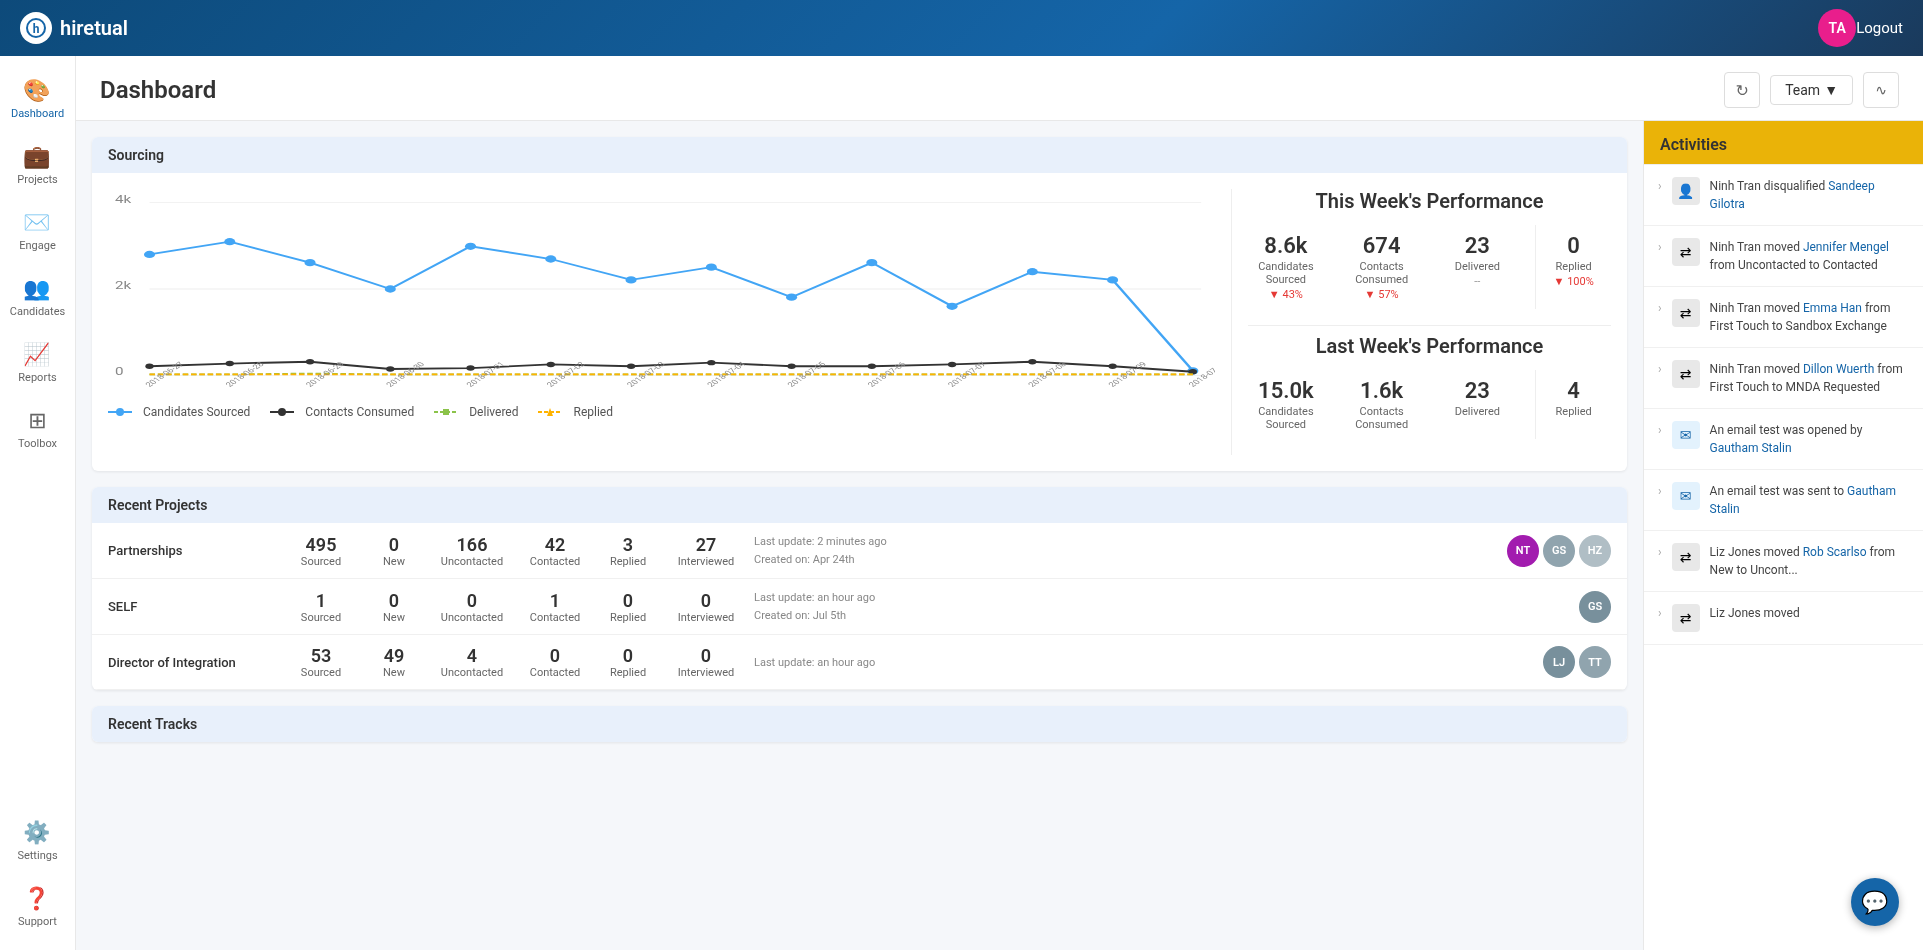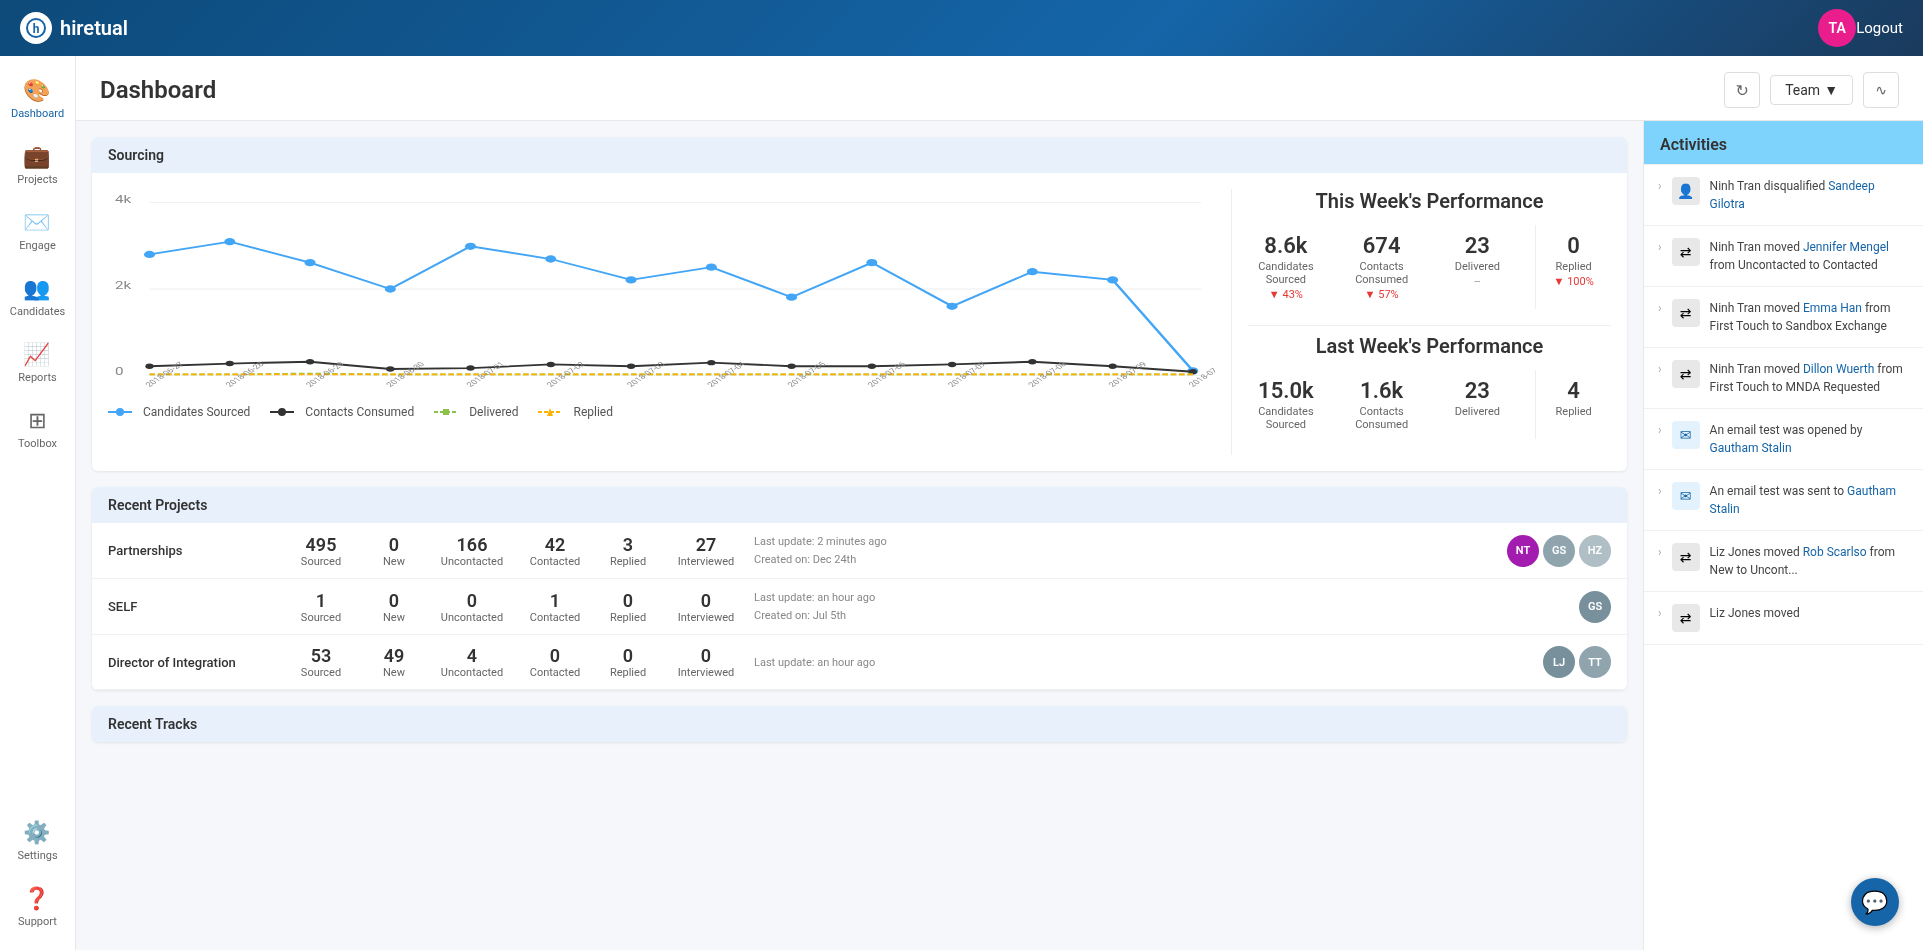--- a/index.html
+++ b/index.html
@@ -298,21 +298,21 @@
       display: flex;
       flex-direction: column;
       flex-shrink: 0;
       overflow: hidden;
     }
     .activities-header {
       padding: 14px 16px 10px;
       font-size: 16px;
       font-weight: 600;
       color: #333;
-      background: #7dd3fc;
+      background: #eab308;
       border-bottom: 1px solid #eee;
     }
     .activities-list {
       flex: 1;
       overflow-y: auto;
     }
     .activity-item {
       display: flex;
       align-items: flex-start;
       gap: 10px;
@@ -625,21 +625,21 @@
     <div class="metric-cell" style="min-width:60px;text-align:center;">
       <div class="metric-value">3</div>
       <div class="metric-label">Replied</div>
     </div>
     <div class="metric-cell" style="min-width:80px;text-align:center;">
       <div class="metric-value">27</div>
       <div class="metric-label">Interviewed</div>
     </div>
     <div style="flex:1;">
       <div class="project-meta">Last update: 2 minutes ago</div>
-      <div class="project-meta">Created on: Dec 24th</div>
+      <div class="project-meta">Created on: Apr 24th</div>
     </div>
     <div class="avatars">
                     <div class="av" style="background:#a21caf">NT</div>
                     <div class="av" style="background:#90a4ae">GS</div>
                     <div class="av" style="background:#b0bec5">HZ</div>
                   </div>
   </div>
                 <div style="display: flex; align-items: center; padding: 10px 16px; border-bottom: 1px solid rgb(240, 240, 240); gap: 8px;">
     <div style="min-width:170px;font-size:13px;font-weight:500;color:#333;">SELF</div>
     <div class="metric-cell" style="min-width:70px;text-align:center;">

